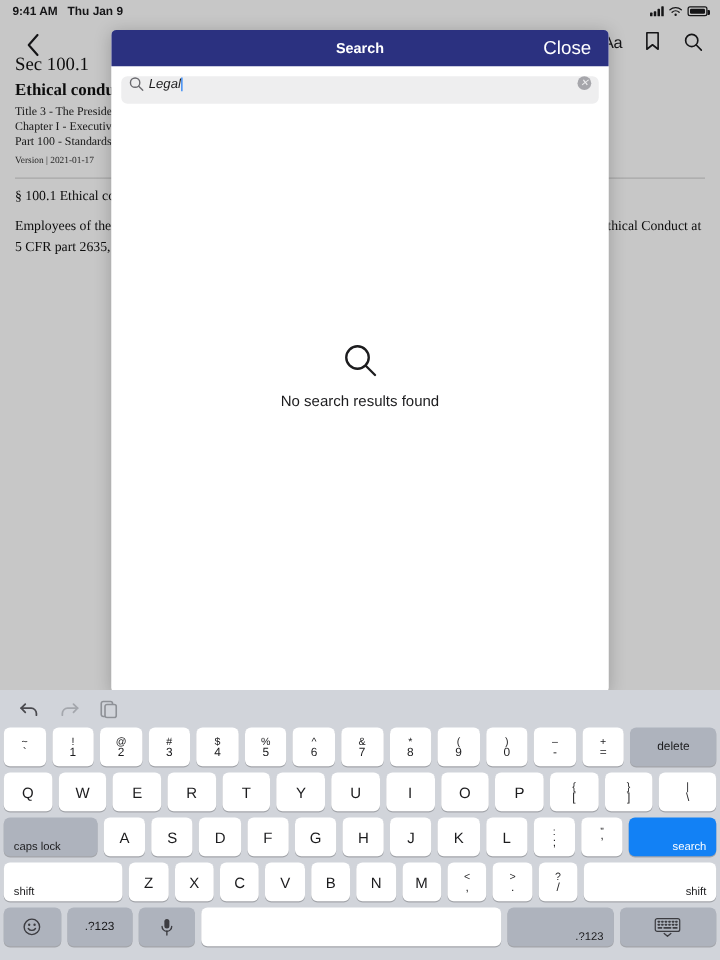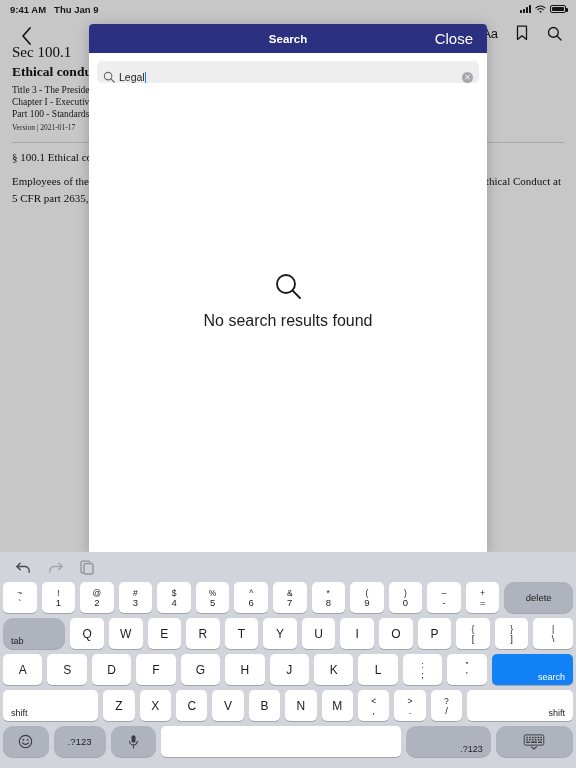--- a/index.html
+++ b/index.html
@@ -61,46 +61,46 @@
   .modal-header {
     height:29px; background:#2b3180; position:relative;
     display:flex; align-items:center; flex:0 0 auto;
   }
   .modal-title { position:absolute; left:0; right:0; text-align:center; color:#ffffff; font-size:11.5px; font-weight:bold; }
   .modal-close { position:absolute; right:14px; color:#ffffff; font-size:15px; cursor:pointer; }
 
   .search-wrap { padding:8px 8px 0; flex:0 0 auto; }
   .search-field {
     height:22px; background:#eeeeef; border-radius:5px;
-    display:flex; align-items:flex-end; padding:0 6px; position:relative;
+    display:flex; align-items:flex-start; padding:0 6px; position:relative;font-style:italic;
   }
   .search-mag { width:12px; height:12px; flex:0 0 auto; margin-right:4px; }
   .search-text { font-size:10.5px; color:#1c1c1e; display:flex; align-items:center; }
   .caret { display:inline-block; width:1px; height:11px; background:#1f7bf5; margin-left:0.5px; }
   .search-clear { position:absolute; right:6px; width:11px; height:11px; border-radius:50%; background:#a6a6ab; color:#eeeeef; font-size:8px; line-height:11px; text-align:center; cursor:pointer; }
 
   .results-area { flex:1 1 auto; display:flex; flex-direction:column; align-items:center; justify-content:center; padding-bottom:36px; }
   .empty-mag { margin-bottom:12px; }
-  .empty-text { font-size:16px; color:#1c1c1e; }
+  .empty-text { font-size:12px; color:#1c1c1e; }
 
   
   .keyboard { position:absolute; left:0; top:552px; width:576px; height:216px; background:#d1d4da; }
   .kb-toolbar { height:30px; display:flex; align-items:center; gap:14px; padding:0 14px; background:#d1d4da; }
   .kb-tool { width:18px; height:18px; display:flex; align-items:center; justify-content:center; cursor:pointer; }
 
   .kb-rows { padding:0 3px; }
   .kb-row { display:flex; gap:5px; margin-bottom:5px; height:31px; }
   .key {
     background:#ffffff; border-radius:5px;
     display:flex; align-items:center; justify-content:center;
     font-size:12px; color:#1c1c1e; cursor:pointer;
     box-shadow:0 1px 0 rgba(0,0,0,0.22);
     flex:1 1 0; min-width:0; position:relative;
   }
-  .key.dark { background:#aeb3bd;border-radius:10px; }
+  .key.dark { background:#aeb3bd; }
   .key.blue { background:#1281f5; color:#ffffff; }
   .key.label { font-size:9.5px; }
   .key .dual { display:flex; flex-direction:column; align-items:center; justify-content:center; line-height:10px; }
   .key .dual .sup { font-size:8.5px; color:#1c1c1e; }
   .key .dual .sub { font-size:9.5px; color:#1c1c1e; }
   .key.side-label { align-items:flex-end; justify-content:flex-start; padding:0 0 3px 8px; font-size:9px; }
   .key.side-label-right { align-items:flex-end; justify-content:flex-end; padding:0 8px 3px 0; font-size:9px; }
 
   
   .f-delete { flex:2.05 1 0; }
@@ -315,21 +315,20 @@
         <div class="key">
             <span class="dual">
               <span class="sup">+</span>
               <span class="sub">=</span>
             </span>
           </div>
         <div class="key dark label f-delete">delete</div>
       </div>
 
       <div class="kb-row">
-        <div class="key dark side-label f-tab">tab</div>
         <div class="key">Q</div>
         <div class="key">W</div>
         <div class="key">E</div>
         <div class="key">R</div>
         <div class="key">T</div>
         <div class="key">Y</div>
         <div class="key">U</div>
         <div class="key">I</div>
         <div class="key">O</div>
         <div class="key">P</div>
@@ -347,20 +346,21 @@
           </div>
         <div class="key f-backslash">
             <span class="dual">
               <span class="sup">|</span>
               <span class="sub">\</span>
             </span>
           </div>
       </div>
 
       <div class="kb-row">
+        <div class="key dark side-label f-caps">caps lock</div>
         <div class="key">A</div>
         <div class="key">S</div>
         <div class="key">D</div>
         <div class="key">F</div>
         <div class="key">G</div>
         <div class="key">H</div>
         <div class="key">J</div>
         <div class="key">K</div>
         <div class="key">L</div>
         <div class="key">

